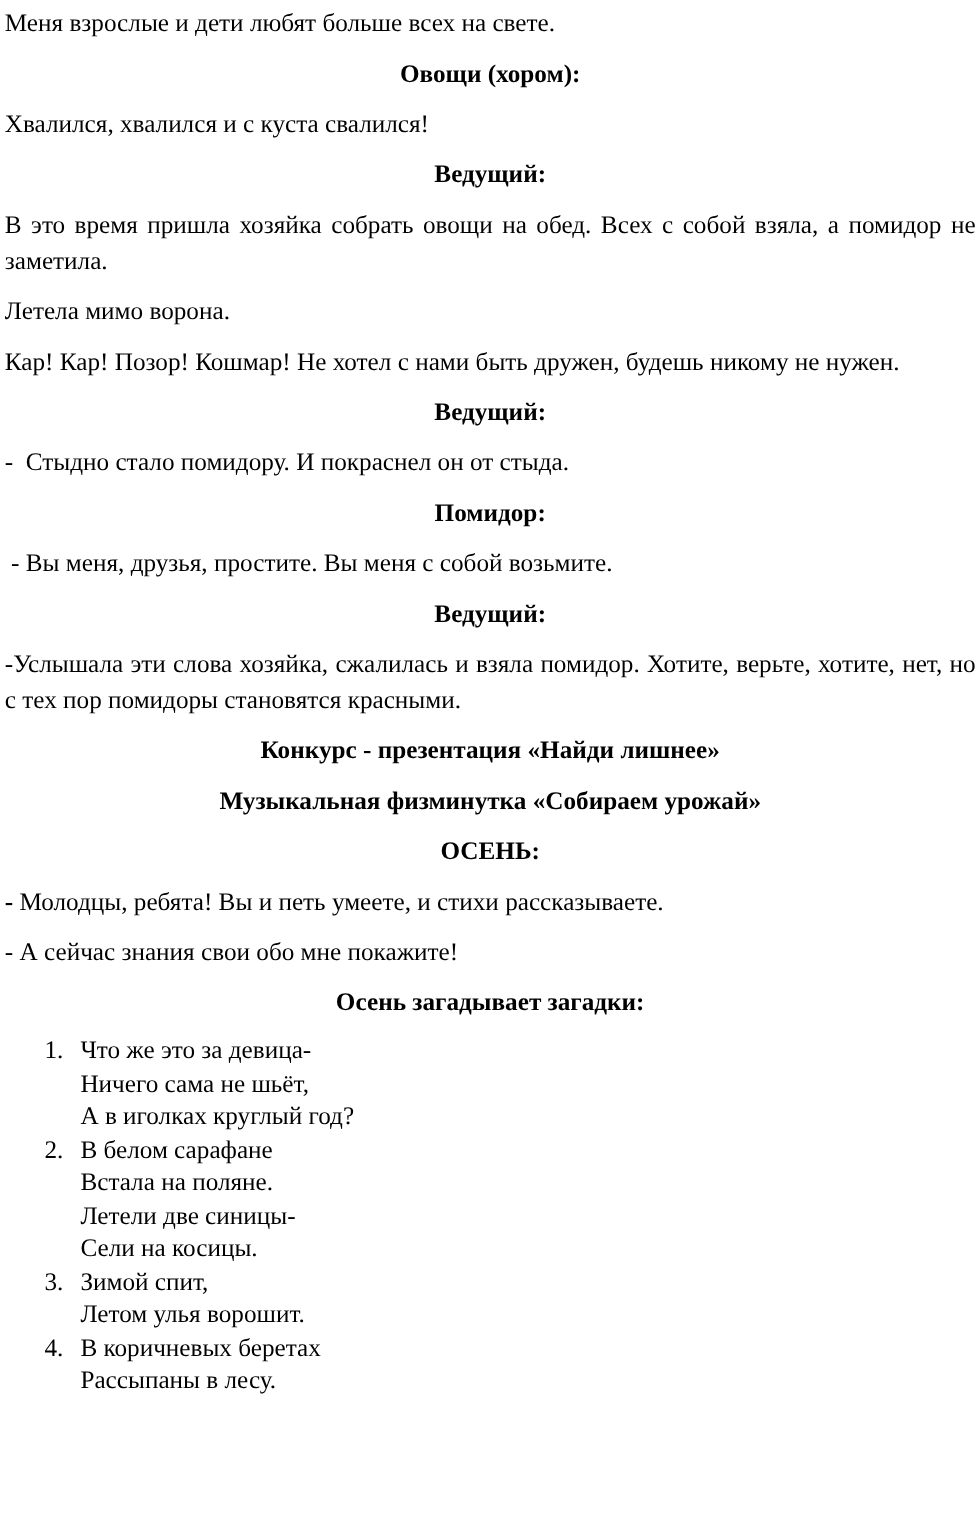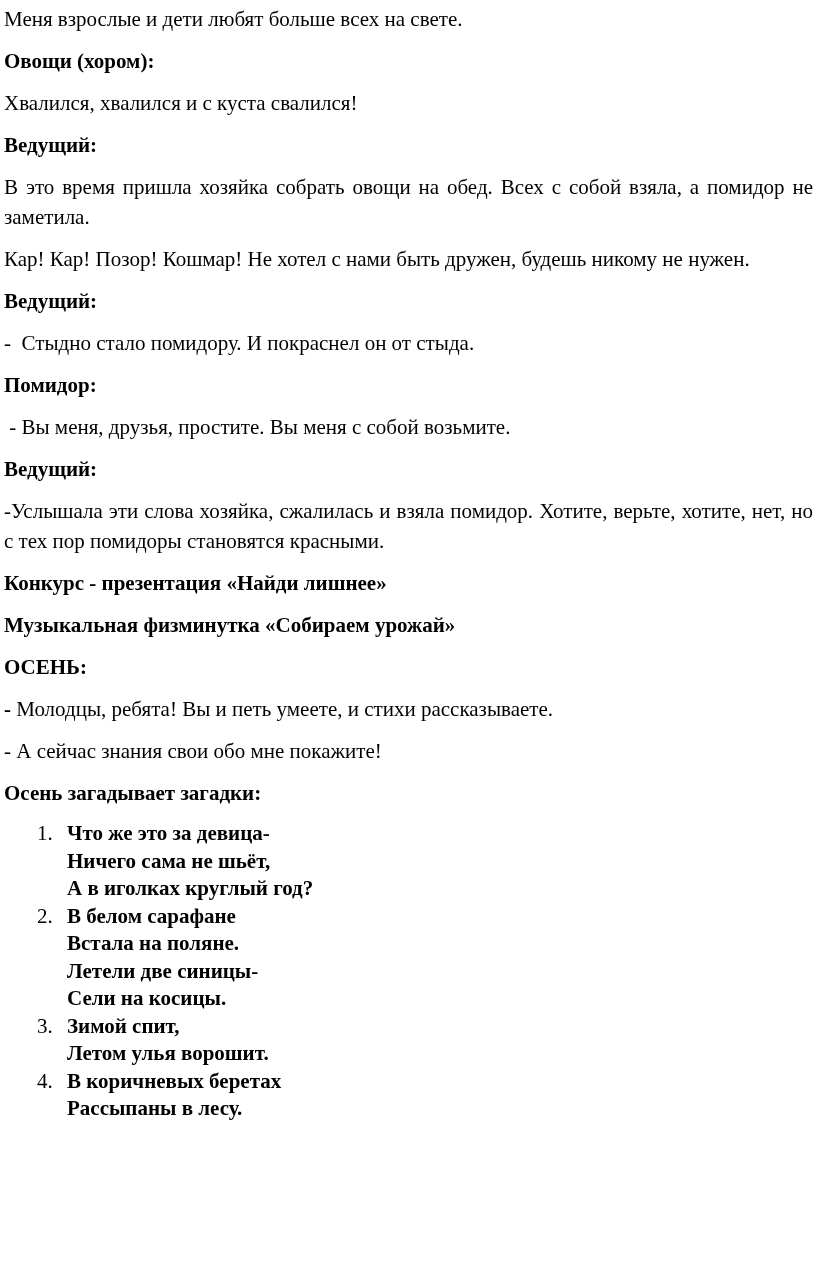--- a/index.html
+++ b/index.html
@@ -26,20 +26,21 @@
   .para {
     margin: 0 0 12px 0;
     text-align: left;
   }
   .para.justify {
     text-align: justify;
   }
   .heading {
     margin: 0 0 12px 0;
     font-weight: bold;
+    text-align: center;
   }
   .bold-prefix {
     font-weight: bold;
   }
   .riddle-list {
     margin: 0;
     padding: 0;
     list-style: none;
   }
   .riddle-item {
@@ -47,38 +48,38 @@
     padding-left: 63px;
     line-height: 27.5px;
   }
   .riddle-number {
     position: absolute;
     left: 33px;
     top: 0;
   }
   .riddle-line {
     line-height: 27.5px;
-    font-weight: bold;
   }
 </style>
 </head>
 <body>
 
 <div class="doc">
 
   <p class="para">Меня взрослые и дети любят больше всех на свете.</p>
 
   <p class="heading">Овощи (хором):</p>
 
   <p class="para">Хвалился, хвалился и с куста свалился!</p>
 
   <p class="heading">Ведущий:</p>
 
   <p class="para justify">В это время пришла хозяйка собрать овощи на обед. Всех с собой взяла, а помидор не заметила.</p>
 
+  <p class="para">Летела мимо ворона.</p>
 
 
   <p class="para justify">Кар! Кар! Позор! Кошмар! Не хотел с нами быть дружен, будешь никому не нужен.</p>
 
   <p class="heading">Ведущий:</p>
 
   <p class="para">-&nbsp; Стыдно стало помидору. И покраснел он от стыда.</p>
 
   <p class="heading">Помидор:</p>
 

